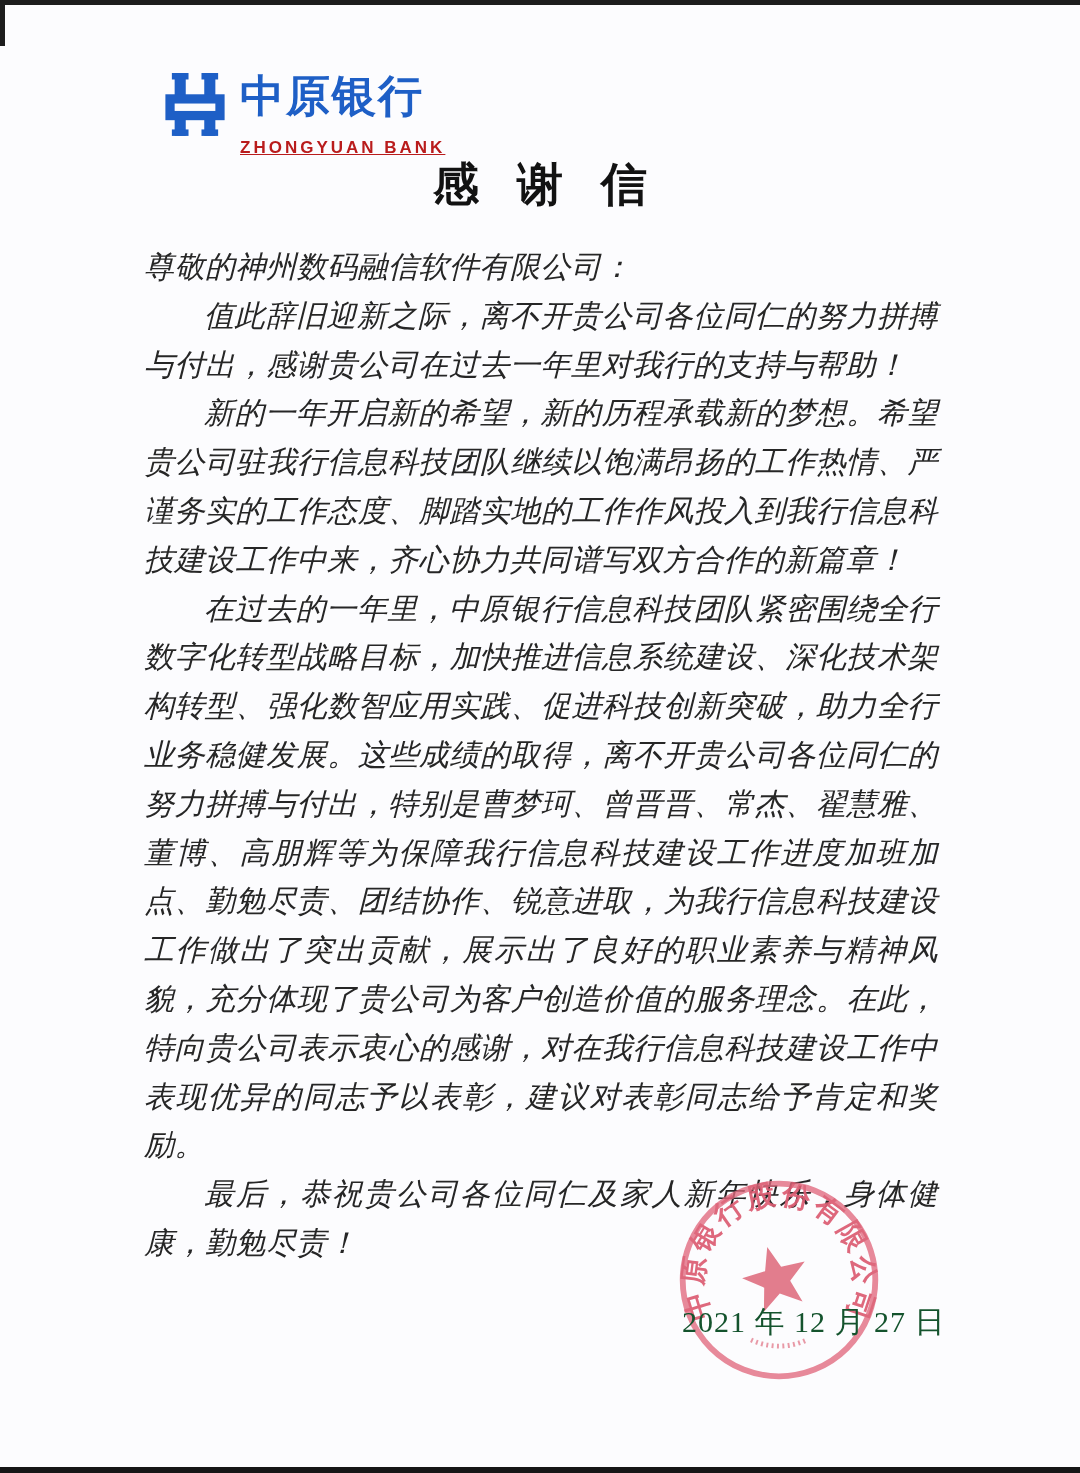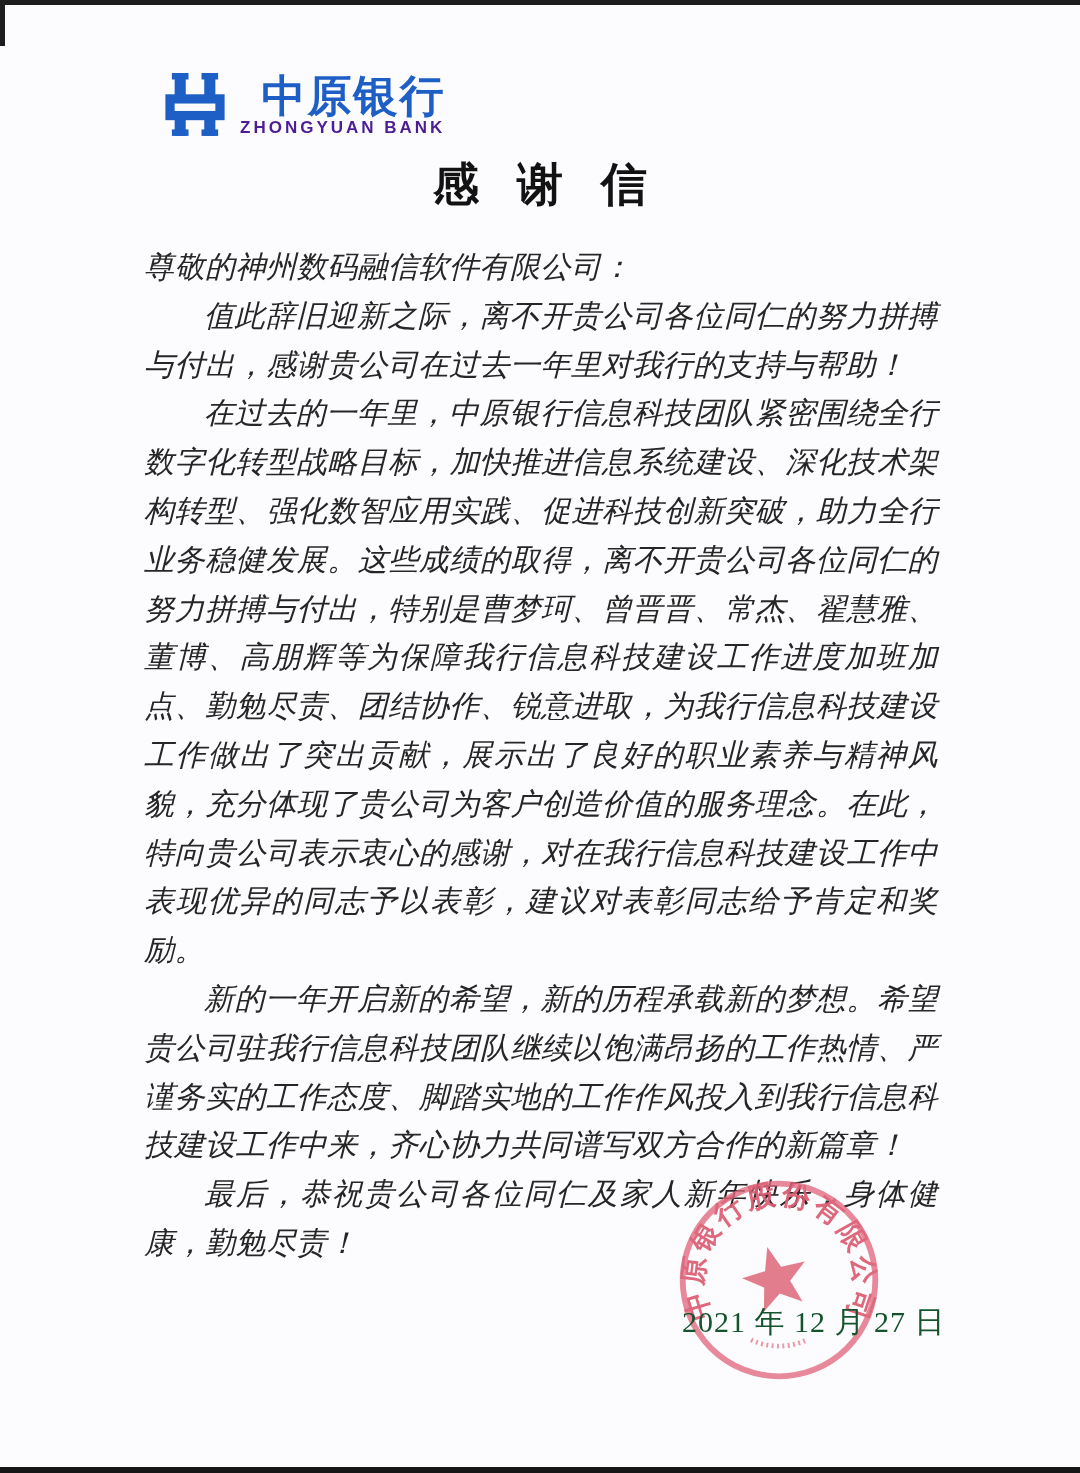--- a/index.html
+++ b/index.html
@@ -10,30 +10,30 @@
     background: #fcfcfe;
     overflow: hidden;
     font-family: "Liberation Serif", "DejaVu Serif", serif;
   }
   .edge-top    { position: absolute; top: 0; left: 0; width: 100%; height: 5px; background: #1d1d1d; }
   .edge-bottom { position: absolute; bottom: 0; left: 0; width: 100%; height: 6px; background: #161616; }
   .edge-left   { position: absolute; top: 0; left: 0; width: 5px; height: 46px; background: #1d1d1d; }
 
   .logo { position: absolute; left: 158px; top: 64px; display: flex; align-items: flex-start; gap: 8px; }
   .logo-mark { width: 74px; height: 80px; display: block; }
-  .logo-text { padding-top: 10px; text-align: right; }
+  .logo-text { padding-top: 10px; }
   .brand-cn {
     font-family: "Liberation Sans", "DejaVu Sans", sans-serif;
     font-weight: 700; font-size: 44px; line-height: 44px;
     color: #1e5fc6; letter-spacing: 2px;
   }
   .brand-en {
     font-family: "Liberation Sans", "DejaVu Sans", sans-serif;
-    font-weight: 700; font-size: 17px; color: #4c1d95;
-    letter-spacing: 3px; margin-top: 0;
+    font-weight: 700; font-size: 17px; color: #b91c1c;
+    letter-spacing: 3px; margin-top: 20px; text-decoration: underline;
   }
 
   .title {
     position: absolute; top: 138px; left: 0; right: 0; margin: 16px;
     text-align: center; font-size: 46px; font-weight: 700; color: #121212;
     letter-spacing: 38px; text-indent: 38px;
   }
 
   .body-block {
     position: absolute; left: 144px; top: 243px; width: 794px;
@@ -79,22 +79,22 @@
       <div class="brand-cn">中原银行</div>
       <div class="brand-en">ZHONGYUAN BANK</div>
     </div>
   </header>
 
   <h1 class="title">感谢信</h1>
 
   <main class="body-block">
     <p class="salutation">尊敬的神州数码融信软件有限公司：</p>
     <p class="para">值此辞旧迎新之际，离不开贵公司各位同仁的努力拼搏与付出，感谢贵公司在过去一年里对我行的支持与帮助！</p>
+    <p class="para">新的一年开启新的希望，新的历程承载新的梦想。希望贵公司驻我行信息科技团队继续以饱满昂扬的工作热情、严谨务实的工作态度、脚踏实地的工作作风投入到我行信息科技建设工作中来，齐心协力共同谱写双方合作的新篇章！</p>
     <p class="para">在过去的一年里，中原银行信息科技团队紧密围绕全行数字化转型战略目标，加快推进信息系统建设、深化技术架构转型、强化数智应用实践、促进科技创新突破，助力全行业务稳健发展。这些成绩的取得，离不开贵公司各位同仁的努力拼搏与付出，特别是曹梦珂、曾晋晋、常杰、翟慧雅、董博、高朋辉等为保障我行信息科技建设工作进度加班加点、勤勉尽责、团结协作、锐意进取，为我行信息科技建设工作做出了突出贡献，展示出了良好的职业素养与精神风貌，充分体现了贵公司为客户创造价值的服务理念。在此，特向贵公司表示衷心的感谢，对在我行信息科技建设工作中表现优异的同志予以表彰，建议对表彰同志给予肯定和奖励。</p>
-    <p class="para">新的一年开启新的希望，新的历程承载新的梦想。希望贵公司驻我行信息科技团队继续以饱满昂扬的工作热情、严谨务实的工作态度、脚踏实地的工作作风投入到我行信息科技建设工作中来，齐心协力共同谱写双方合作的新篇章！</p>
     <p class="para">最后，恭祝贵公司各位同仁及家人新年快乐，身体健康，勤勉尽责！</p>
   </main>
 
   <div class="seal">
     <svg viewBox="0 0 220 220" aria-hidden="true">
       <circle cx="110" cy="110" r="99" fill="none" stroke="#e0697e" stroke-width="6" opacity="0.85"></circle>
       <polygon points="97.9,76.2 112.2,96.5 136.4,90.9 121.5,110.8 134.2,132.0 110.8,124.0 94.5,142.7 94.8,117.9 72.1,108.2 95.7,100.9" fill="#dd6376" opacity="0.9"></polygon>
       <path id="seal-arc" d="M 42.5 149 A 78 78 0 1 1 177.5 149" fill="none"></path>
       <text class="seal-text">
         <textPath href="#seal-arc" startOffset="2">中原银行股份有限公司</textPath>

